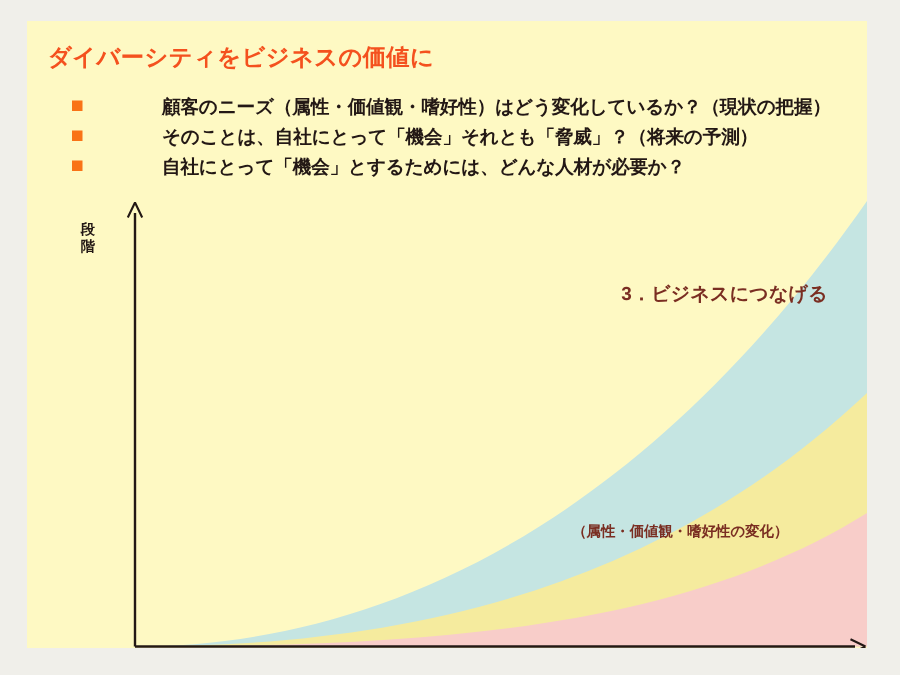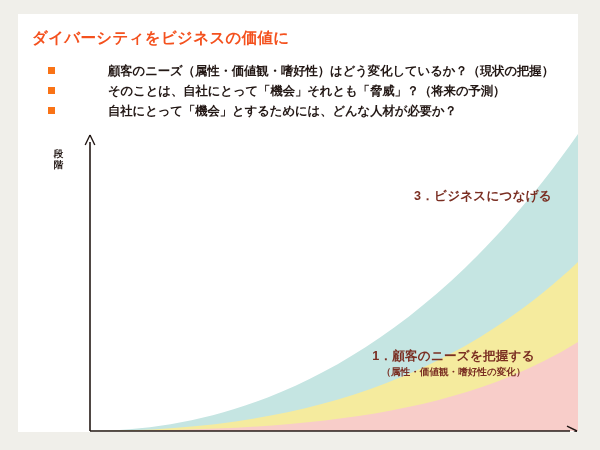--- a/index.html
+++ b/index.html
@@ -21,21 +21,21 @@
     height: 450px;
     background: #f0efea;
   }
 
   #panel {
     position: absolute;
     left: 18px;
     top: 14px;
     width: 560px;
     height: 418px;
-    background: #ffffff;
+    background: #fef9c3;
   }
 
   
   #title {
     position: absolute;
     left: 14px;
     top: 14px;
     font-size: 15.5px;
     font-weight: bold;
     color: #f4511e;
@@ -172,20 +172,19 @@
       </svg>
 
       <div id="y-axis-label">段階</div>
 
       <div id="caption-3" class="band-caption">
         <div class="band-title">3．ビジネスにつなげる</div>
       </div>
 
 
       <div id="caption-1" class="band-caption">
-        <div class="band-title">1．顧客のニーズを把握する</div>
         <div class="band-sub">（属性・価値観・嗜好性の変化）</div>
       </div>
 
     </div>
 
   </div>
 </div>
 
 </body></html>

